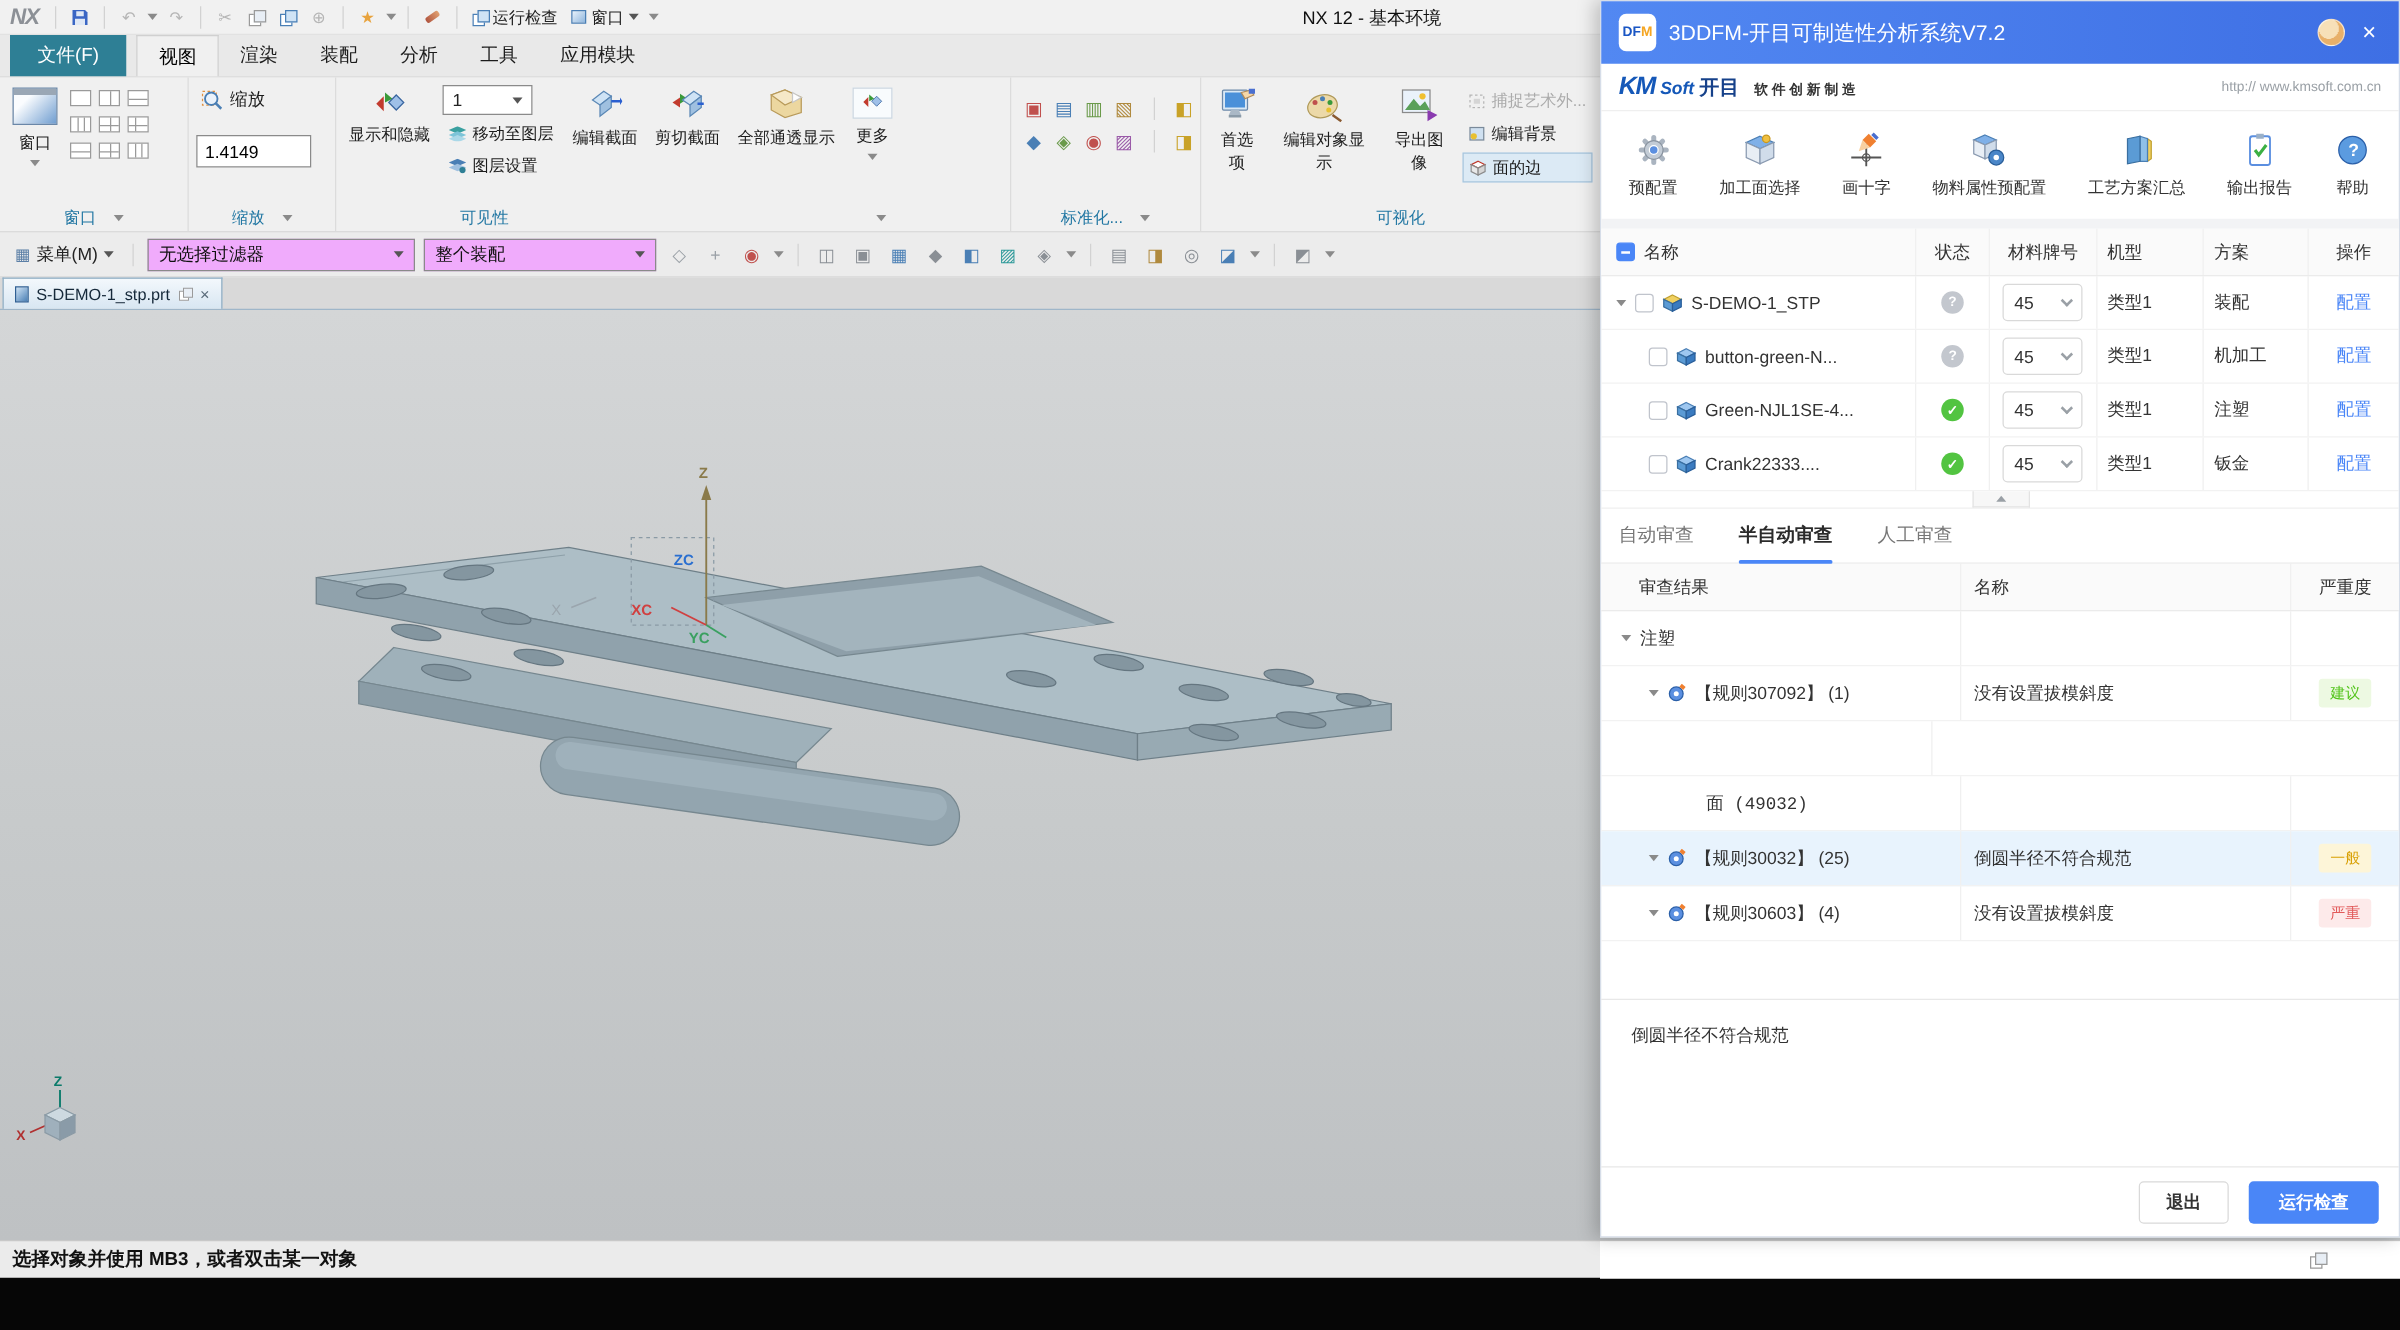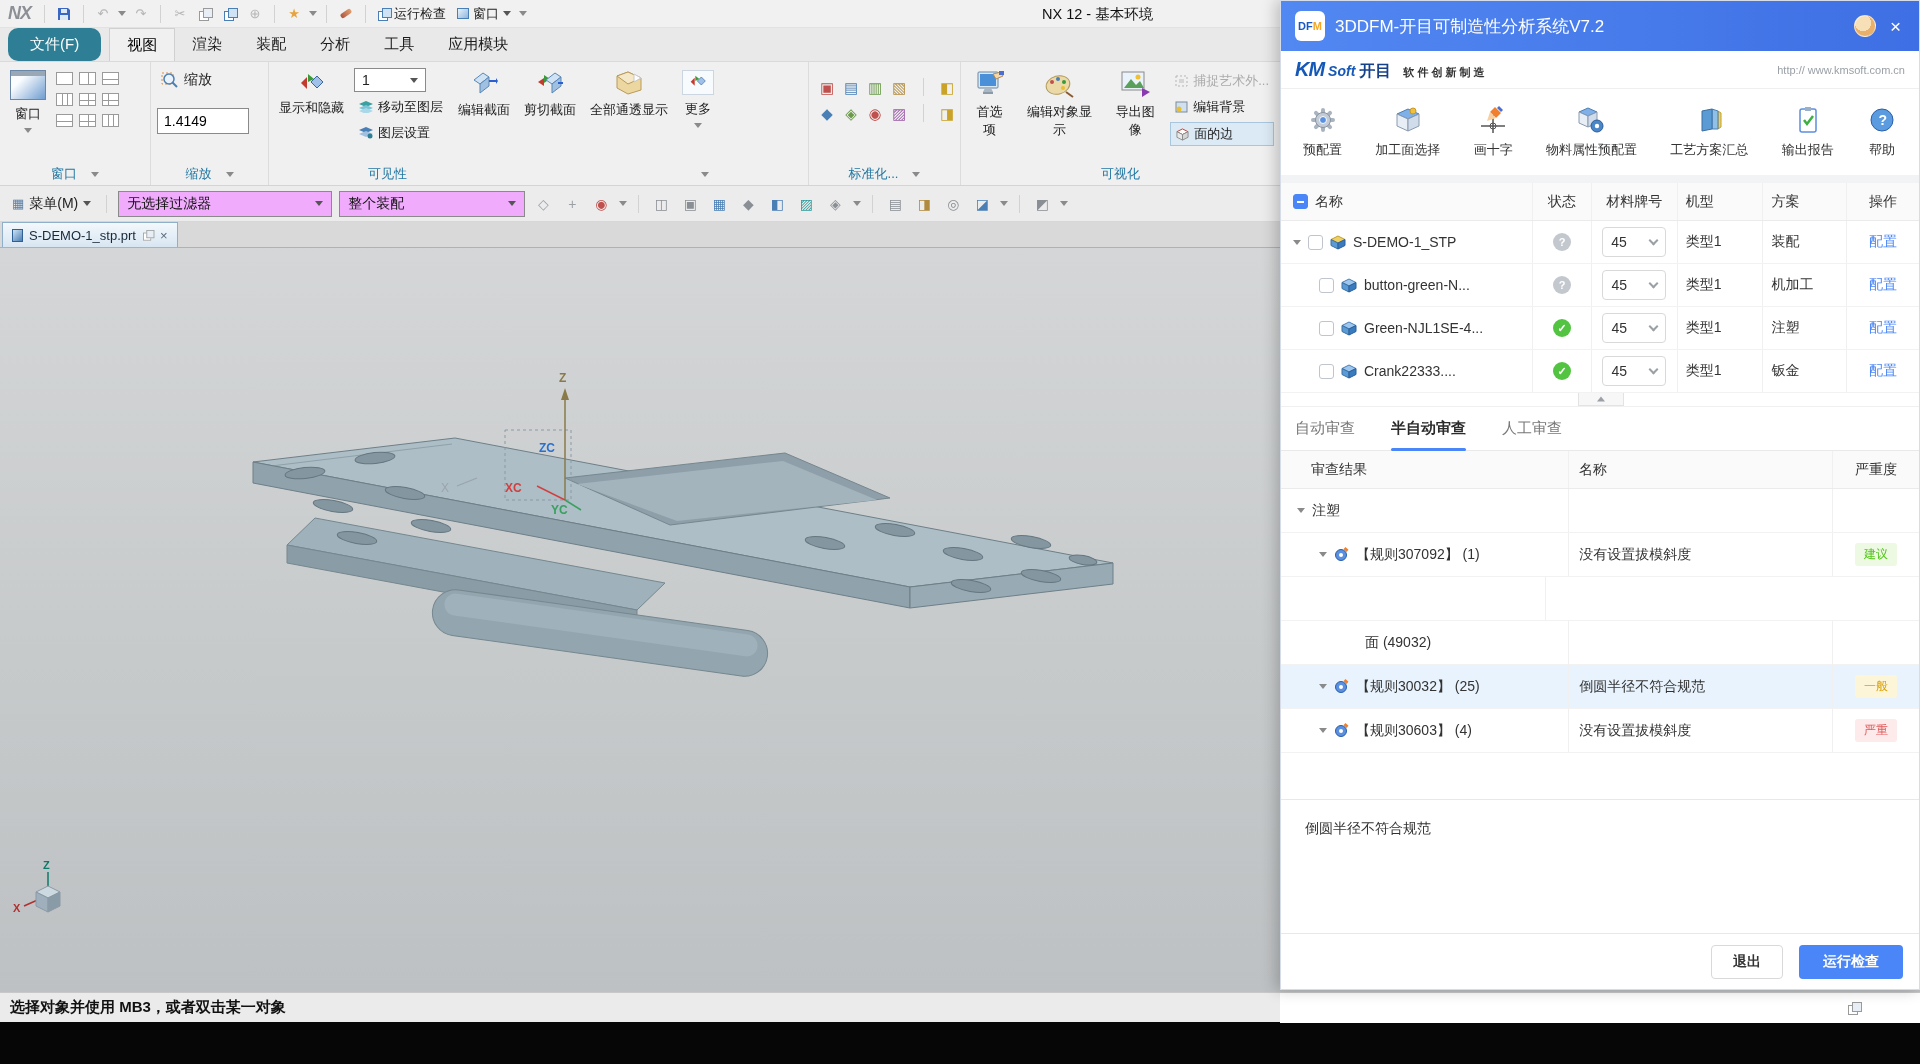--- a/index.html
+++ b/index.html
@@ -23,21 +23,21 @@
   .titlebar { height:28px; background:#f1f1f1; border-bottom:1px solid #e2e2e2; display:flex; align-items:center; padding:0 8px; gap:5px; position:relative; }
   .nx-logo { font-weight:bold; font-style:italic; font-size:18px; color:#8c9096; letter-spacing:-1px; margin-right:4px; }
   .qa-ic { width:20px; height:20px; display:flex; align-items:center; justify-content:center; font-size:13px; color:#b5b5b5; flex:none; }
   .qa-ic.en { color:#7a7f86; }
   .qa-text { display:flex; align-items:center; gap:4px; font-size:13px; color:#222; padding:0 3px; }
   .brush-ic { width:12px; height:5px; background:linear-gradient(90deg,#b0543f,#e0a070); transform:rotate(-35deg); border-radius:2px; }
   .winsq { width:12px; height:11px; background:linear-gradient(135deg,#e8f2fb,#8fb6dd); border:1px solid #4a7fb5; }
   .win-title { position:absolute; left:1042px; top:5px; font-size:14.5px; color:#101010; }
 
   .menubar { height:34px; background:#e9e9e9; display:flex; align-items:stretch; padding-left:8px; border-bottom:1px solid #dadada; }
-  .file-btn { background:#2e7f95; color:#fff; font-size:15px; padding:0 22px; display:flex; align-items:center; margin-right:8px;border-radius:10px; }
+  .file-btn { background:#2e7f95; color:#fff; font-size:15px; padding:0 22px; display:flex; align-items:center; margin-right:8px; }
   .mtab { padding:0 17px; display:flex; align-items:center; font-size:15px; color:#1c1c1c; }
   .mtab.active { background:#f0f0f0; border:1px solid #d0d0d0; border-bottom:none; color:#000; }
 
   .ribbon { height:124px; background:#f0f0f0; border-bottom:1px solid #d4d4d4; display:flex; }
   .rg { position:relative; height:100%; padding:6px 6px 22px 6px; flex:none; }
   .rg + .rg { border-left:1px solid #dcdcdc; }
   .rg-body { display:flex; height:100%; align-items:flex-start; gap:6px; }
   .glabel { position:absolute; bottom:2px; left:0; right:0; display:flex; align-items:center; justify-content:center; gap:14px; font-size:13px; color:#2277a3; }
   .rbtn-v { display:flex; flex-direction:column; align-items:center; gap:5px; font-size:13px; color:#1c1c1c; padding:2px 4px; text-align:center; }
   .win-big { width:36px; height:30px; border:1px solid #6a87a8; background:linear-gradient(135deg,#fafcfe 30%,#6f9dd0); position:relative; }
@@ -126,21 +126,21 @@
   .rtab.active { color:#2b2b2b; font-weight:bold; }
   .rtab.active::after { content:''; position:absolute; left:0; right:0; bottom:-1px; height:3px; background:#4a86f7; border-radius:2px; }
 
   .rt-head, .rt-row { display:flex; align-items:center; flex:none; }
   .rt-head { height:38px; background:#fafafa; border-bottom:1px solid #ebebeb; font-size:14px; color:#333; }
   .rt-row { height:44px; border-bottom:1px solid #f2f2f2; font-size:14px; color:#333; }
   .rt-row.selected { background:#e8f3fd; }
   .rc { height:100%; display:flex; align-items:center; padding:0 10px; border-right:1px solid #f0f0f0; }
   .rc:last-child { border-right:none; }
   .rc1 { width:289px; gap:7px; } .rc2 { width:265px; } .rc3 { width:86px; justify-content:center; }
-  .lv0 { padding-left:16px; } .lv1 { padding-left:38px; } .lv2 { padding-left:62px; } .lv3 { padding-left:84px; }
+  .lv0 { padding-left:16px; } .lv1 { padding-left:38px; } .lv2 { padding-left:62px; } .lv3 { padding-left:84px;font-family:Liberation Mono, monospace; }
   .badge { font-size:12px; padding:3px 9px; border-radius:3px; }
   .badge.sg { color:#52c41a; background:#edf9e2; }
   .badge.nm { color:#d9a106; background:#fdf5d8; }
   .badge.sv { color:#e25b5b; background:#fdeaea; }
 
   .spacer46 { height:46px; flex:none; }
   .detail { flex:1; border-top:1px solid #e8e8e8; padding:20px 24px; font-size:14px; color:#333; }
   .dfm-foot { height:56px; border-top:1px solid #e8e8e8; display:flex; align-items:center; justify-content:flex-end; gap:16px; padding-right:16px; flex:none;font-weight:bold; }
   .btn-exit { width:72px; height:34px; border:1px solid #d9d9d9; border-radius:4px; background:#fff; font-size:14px; color:#333; display:flex; align-items:center; justify-content:center; }
   .btn-run { width:104px; height:34px; border-radius:4px; background:#4a86f7; font-size:14px; color:#fff; display:flex; align-items:center; justify-content:center; }

